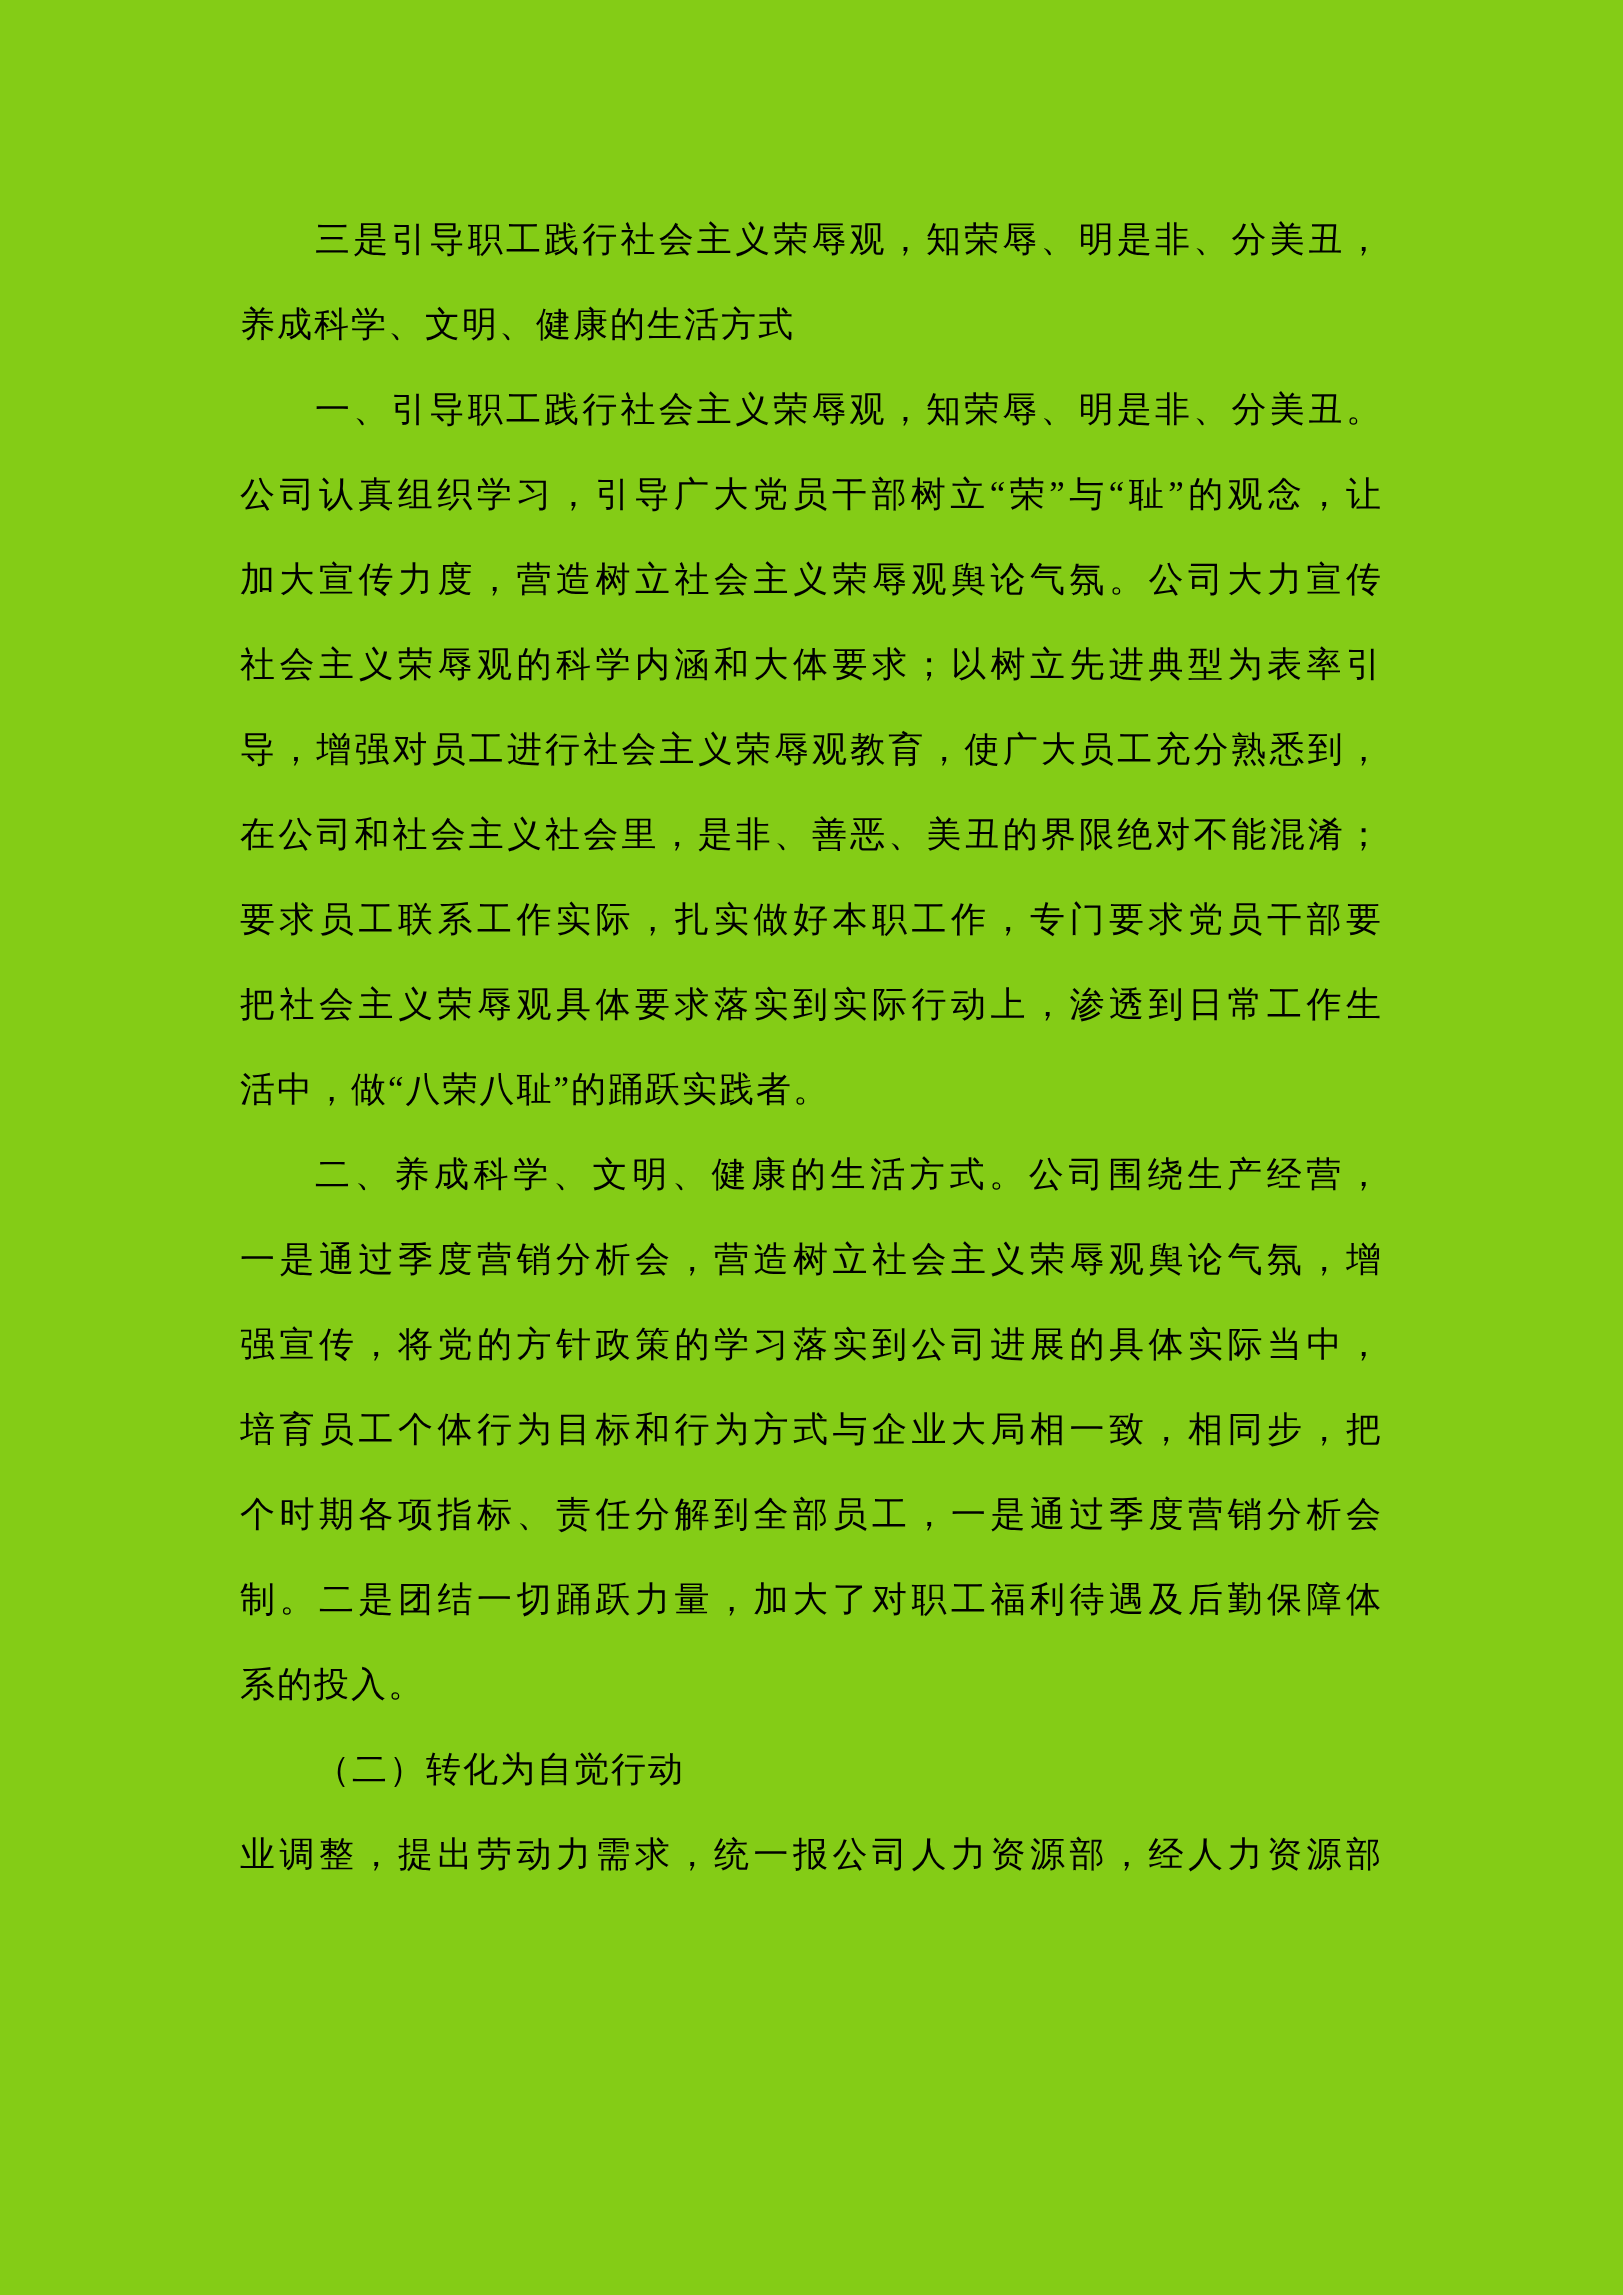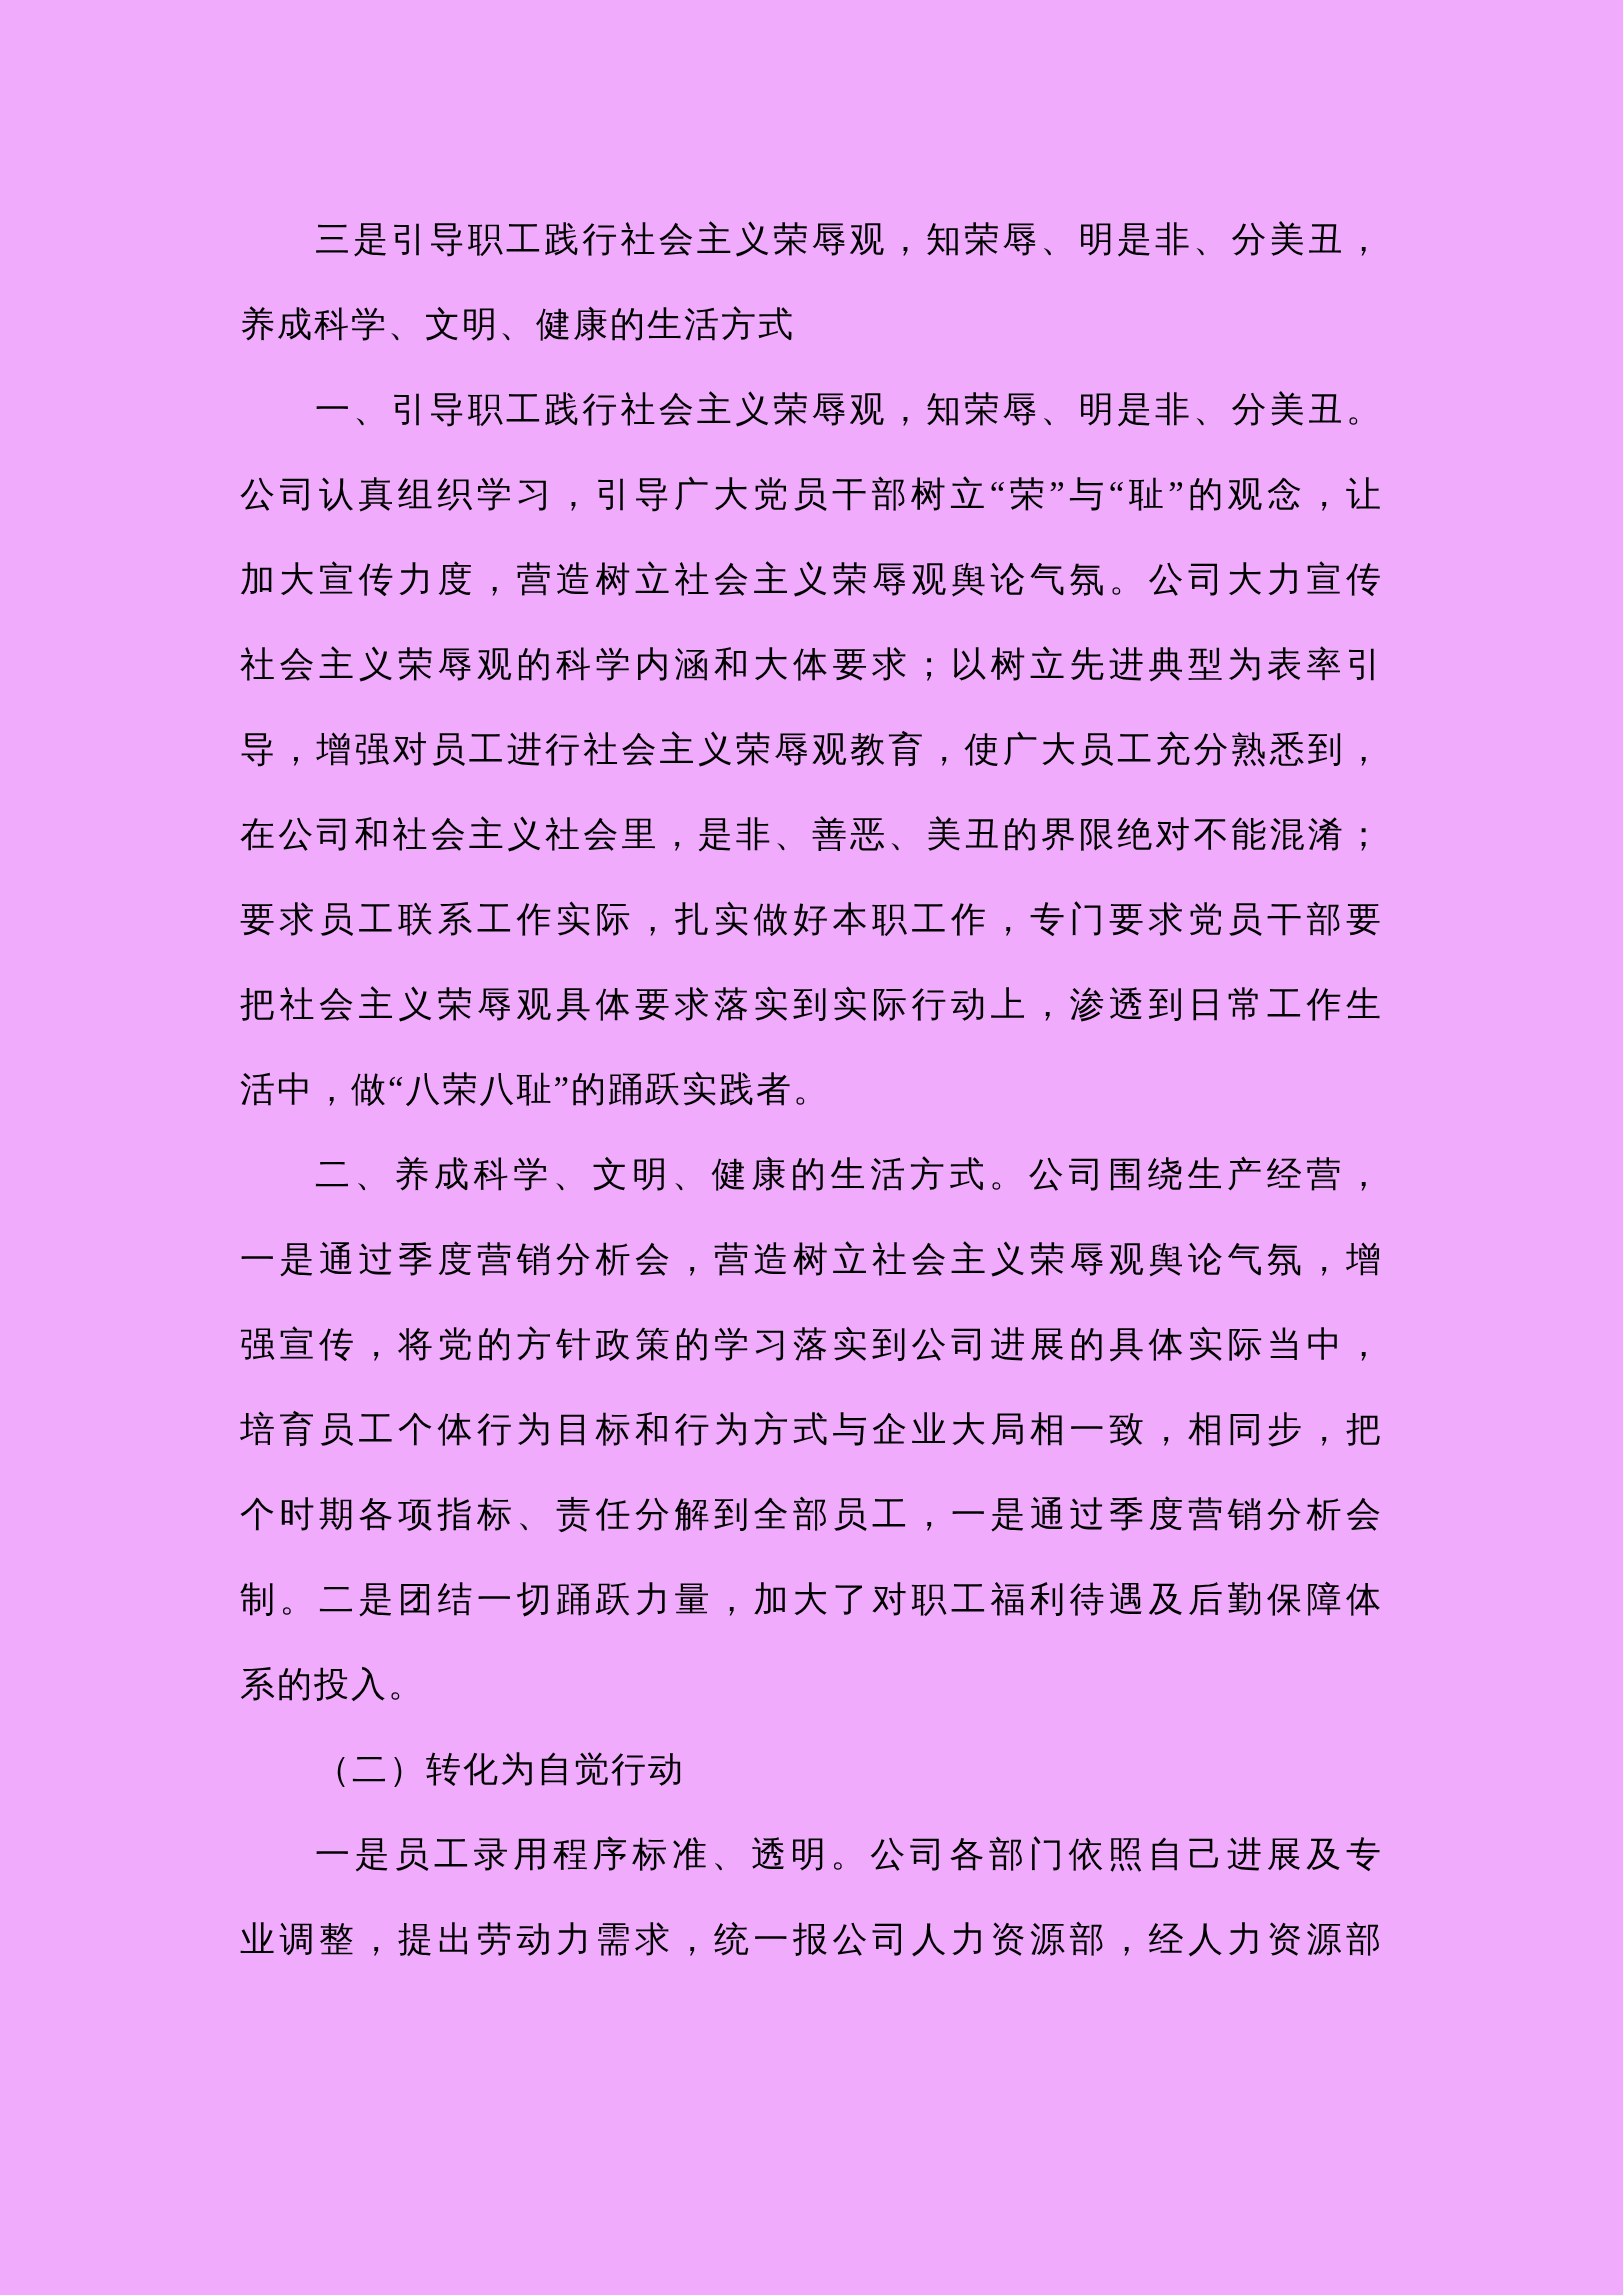--- a/index.html
+++ b/index.html
@@ -13,21 +13,21 @@
     position: relative;
     overflow: hidden;
     font-family: "Liberation Serif", "DejaVu Serif", serif;
   }
   .page {
     position: absolute;
     left: 0;
     top: 0;
     width: 1623px;
     height: 2295px;
-    background: #f0abfc;
+    background: #84cc16;
   }
   .doc {
     position: absolute;
     left: 240px;
     top: 197px;
     width: 1143px;
     color: #000000;
   }
   .line {
     height: 85px;
@@ -63,17 +63,16 @@
     <div class="line">把社会主义荣辱观具体要求落实到实际行动上，渗透到日常工作生</div>
     <div class="line short">活中，做“八荣八耻”的踊跃实践者。</div>
     <div class="line indent">二、养成科学、文明、健康的生活方式。公司围绕生产经营，</div>
     <div class="line">一是通过季度营销分析会，营造树立社会主义荣辱观舆论气氛，增</div>
     <div class="line">强宣传，将党的方针政策的学习落实到公司进展的具体实际当中，</div>
     <div class="line">培育员工个体行为目标和行为方式与企业大局相一致，相同步，把</div>
     <div class="line">个时期各项指标、责任分解到全部员工，一是通过季度营销分析会</div>
     <div class="line">制。二是团结一切踊跃力量，加大了对职工福利待遇及后勤保障体</div>
     <div class="line short">系的投入。</div>
     <div class="line indent short">（二）转化为自觉行动</div>
-    <div class="line indent">一是员工录用程序标准、透明。公司各部门依照自己进展及专</div>
     <div class="line">业调整，提出劳动力需求，统一报公司人力资源部，经人力资源部</div>
   </div>
 </div>
 
 
 </body></html>

